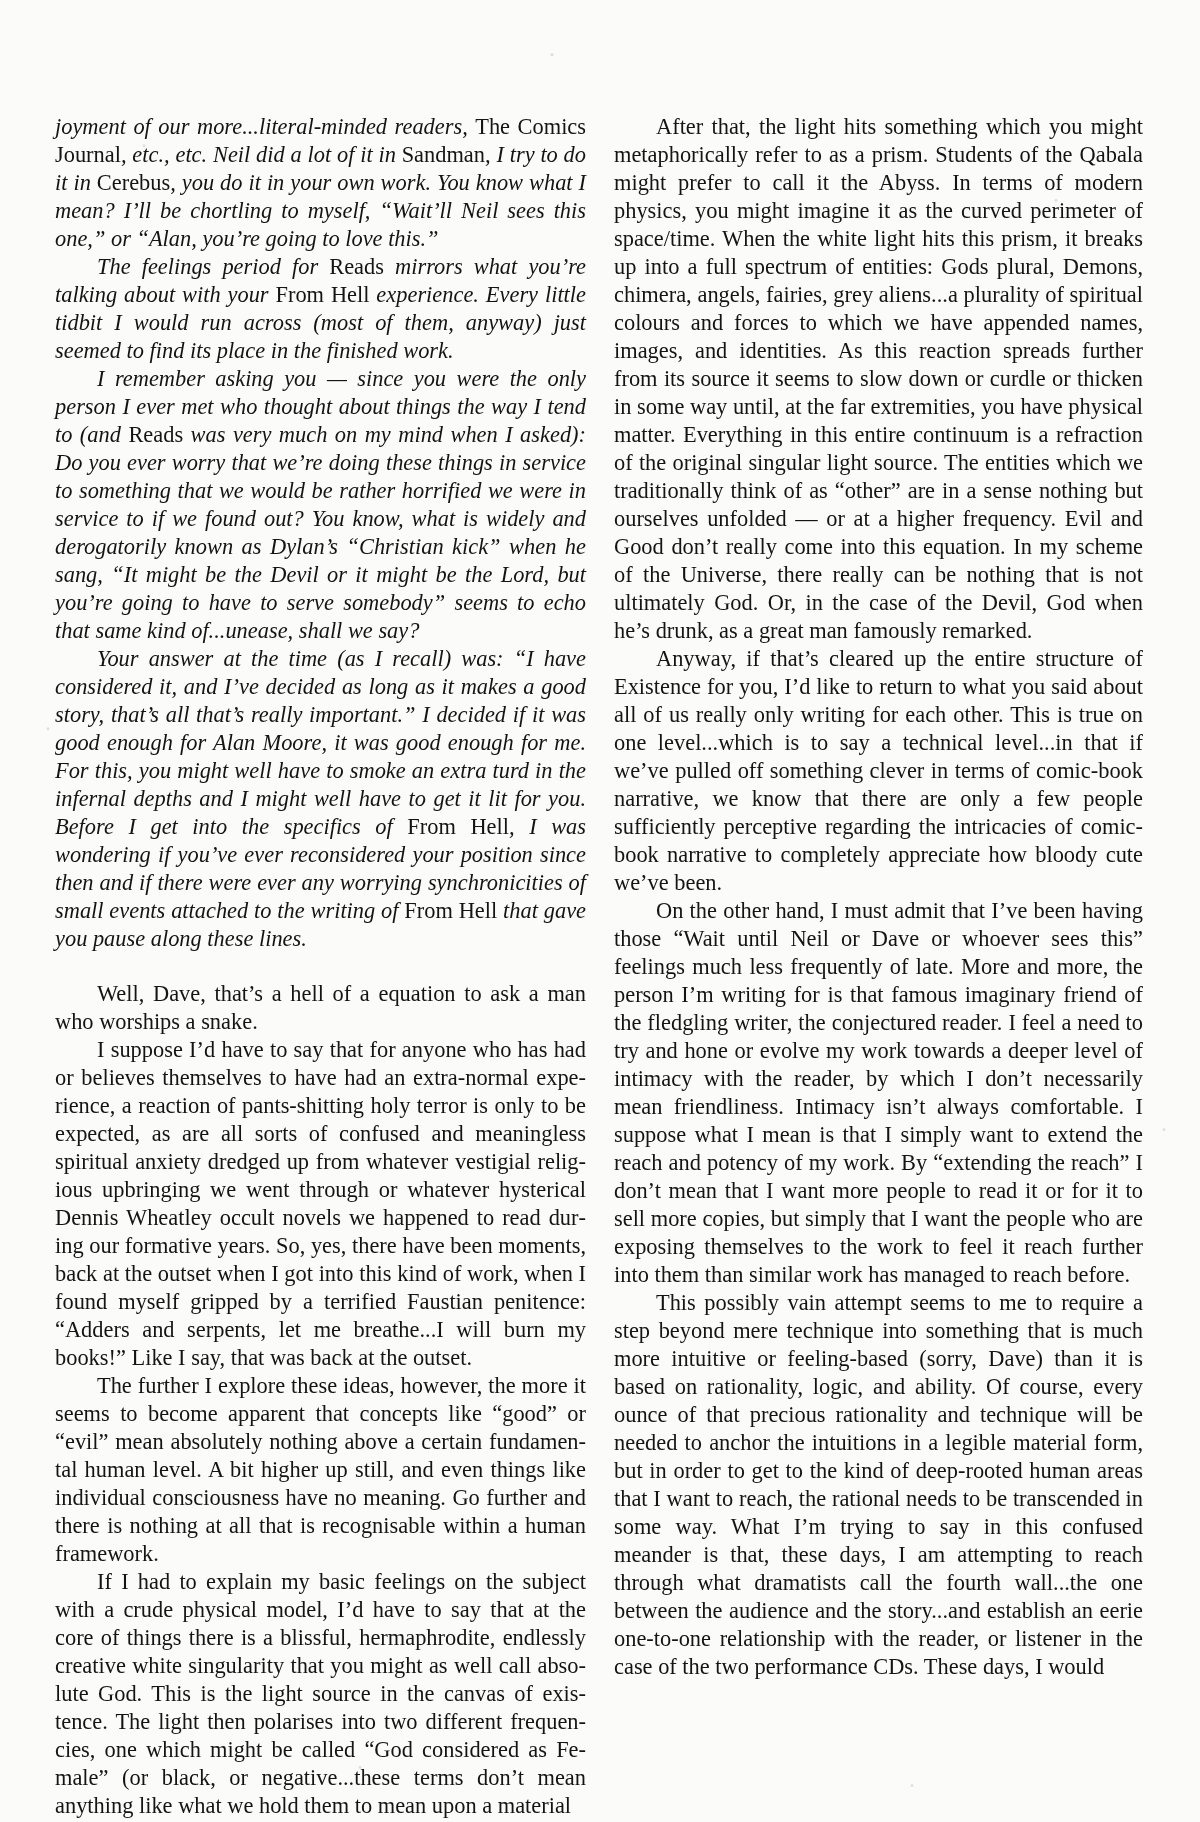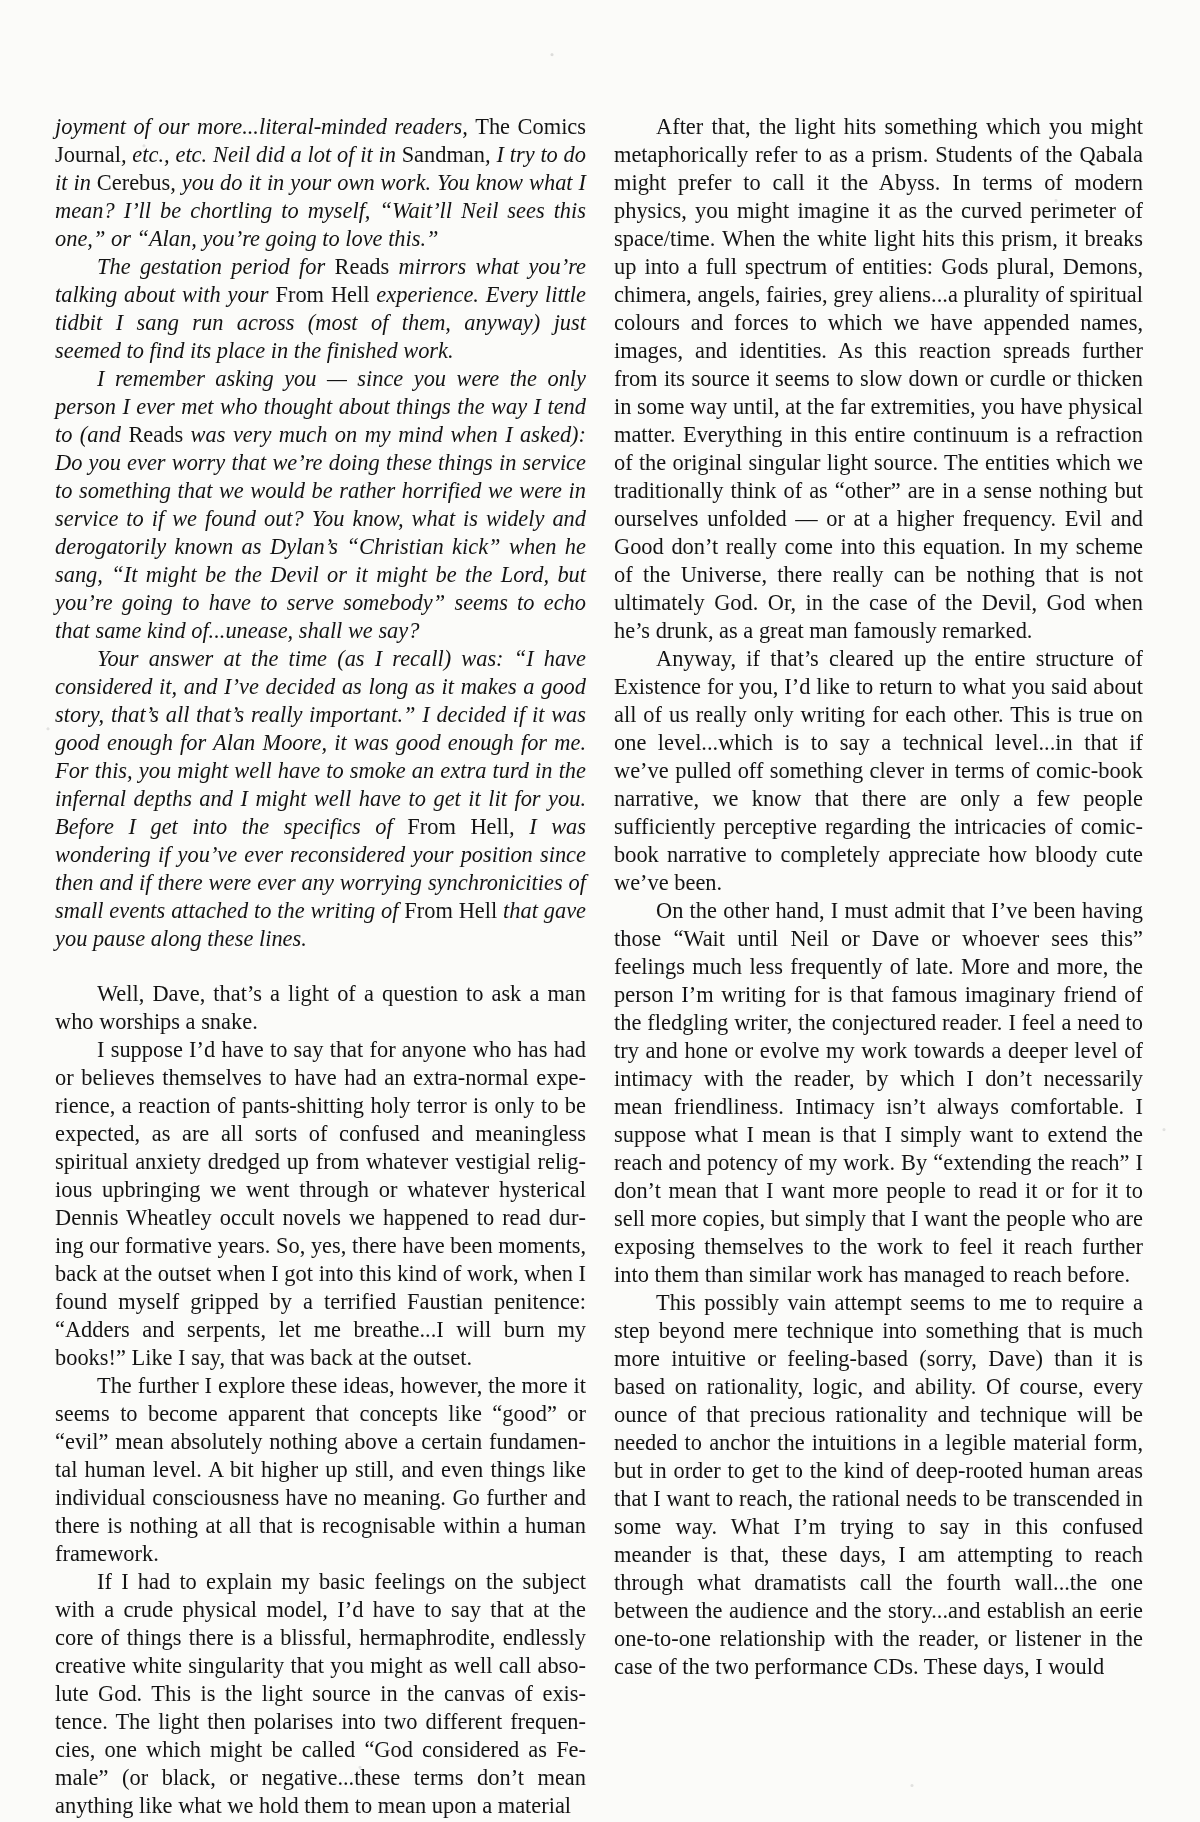--- a/index.html
+++ b/index.html
@@ -47,24 +47,24 @@
   .seg-i { font-style: italic; }
   .seg-r { font-style: normal; }
 </style>
 </head>
 <body>
 
 <div class="speckle"></div>
 
 <div class="column col-left">
     <p class="para"><span class="seg-i">joyment of our more...literal-minded readers, </span><span class="seg-r">The Comics Journal</span><span class="seg-i">, etc., etc.  Neil did a lot of it in </span><span class="seg-r">Sandman</span><span class="seg-i">, I try to do it in </span><span class="seg-r">Cerebus</span><span class="seg-i">, you do it in your own work.  You know what I mean?  I’ll be chortling to myself, “Wait’ll Neil sees this one,” or “Alan, you’re going to love this.”</span></p>
-    <p class="para indent"><span class="seg-i">The gestation period for </span><span class="seg-r">Reads</span><span class="seg-i"> mirrors what you’re talking about with your </span><span class="seg-r">From Hell</span><span class="seg-i"> experience.  Every little tidbit I sang run across (most of them, anyway) just seemed to find its place in the finished work.</span></p>
+    <p class="para indent"><span class="seg-i">The feelings period for </span><span class="seg-r">Reads</span><span class="seg-i"> mirrors what you’re talking about with your </span><span class="seg-r">From Hell</span><span class="seg-i"> experience.  Every little tidbit I would run across (most of them, anyway) just seemed to find its place in the finished work.</span></p>
     <p class="para indent"><span class="seg-i">I remember asking you — since you were the only person I ever met who thought about things the way I tend to (and </span><span class="seg-r">Reads</span><span class="seg-i"> was very much on my mind when I asked):  Do you ever worry that we’re doing these things in service to something that we would be rather horrified we were in service to if we found out?  You know, what is widely and derogatorily known as Dylan’s “Christian kick” when he sang, “It might be the Devil or it might be the Lord, but you’re going to have to serve somebody” seems to echo that same kind of...unease, shall we say?</span></p>
     <p class="para indent"><span class="seg-i">Your answer at the time (as I recall) was:  “I have considered it, and I’ve decided as long as it makes a good story, that’s all that’s really important.”  I decided if it was good enough for Alan Moore, it was good enough for me.  For this, you might well have to smoke an extra turd in the infernal depths and I might well have to get it lit for you.  Before I get into the specifics of </span><span class="seg-r">From Hell</span><span class="seg-i">, I was wondering if you’ve ever reconsidered your position since then and if there were ever any worrying syn­chronicities of small events attached to the writing of </span><span class="seg-r">From Hell</span><span class="seg-i"> that gave you pause along these lines.</span></p>
-    <p class="para indent gap-before"><span class="seg-r">Well, Dave, that’s a light of a question to ask a man who worships a snake.</span></p>
+    <p class="para indent gap-before"><span class="seg-r">Well, Dave, that’s a hell of a equation to ask a man who worships a snake.</span></p>
     <p class="para indent"><span class="seg-r">I suppose I’d have to say that for anyone who has had or believes themselves to have had an extra-normal expe­rience, a reaction of pants-shitting holy terror is only to be expected, as are all sorts of confused and meaningless spiritual anxiety dredged up from whatever vestigial relig­ious upbringing we went through or whatever hysterical Dennis Wheatley occult novels we happened to read dur­ing our formative years. So, yes, there have been mo­ments, back at the outset when I got into this kind of work, when I found myself gripped by a terrified Faustian penitence: “Adders and serpents, let me breathe...I will burn my books!”  Like I say, that was back at the outset.</span></p>
     <p class="para indent"><span class="seg-r">The further I explore these ideas, however, the more it seems to become apparent that concepts like “good” or “evil” mean absolutely nothing above a certain fundamen­tal human level.  A bit higher up still, and even things like individual consciousness have no meaning. Go further and there is nothing at all that is recognisable within a human framework.</span></p>
     <p class="para indent"><span class="seg-r">If I had to explain my basic feelings on the subject with a crude physical model, I’d have to say that at the core of things there is a blissful, hermaphrodite, endlessly creative white singularity that you might as well call abso­lute God. This is the light source in the canvas of exis­tence. The light then polarises into two different frequen­cies, one which might be called “God considered as Fe­male” (or black, or negative...these terms don’t mean anything like what we hold them to mean upon a material</span></p>
   </div>
 <div class="column col-right">
     <p class="para indent"><span class="seg-r">After that, the light hits something which you might metaphorically refer to as a prism.  Students of the Qabala might prefer to call it the Abyss. In terms of modern physics, you might imagine it as the curved perimeter of space/time.  When the white light hits this prism, it breaks up into a full spectrum of entities:  Gods plural, Demons, chimera, angels, fairies, grey aliens...a plurality of spiri­tual colours and forces to which we have appended names, images, and identities. As this reaction spreads further from its source it seems to slow down or curdle or thicken in some way until, at the far extremities, you have physical matter.  Everything in this entire continuum is a refraction of the original singular light source. The enti­ties which we traditionally think of as “other” are in a sense nothing but ourselves unfolded — or at a higher frequency. Evil and Good don’t really come into this equation.  In my scheme of the Universe, there really can be nothing that is not ultimately God.  Or, in the case of the Devil, God when he’s drunk, as a great man famously remarked.</span></p>
     <p class="para indent"><span class="seg-r">Anyway, if that’s cleared up the entire structure of Existence for you, I’d like to return to what you said about all of us really only writing for each other.  This is true on one level...which is to say a technical level...in that if we’ve pulled off something clever in terms of comic-book narrative, we know that there are only a few people sufficiently perceptive regarding the intricacies of comic-book narrative to completely appreciate how bloody cute we’ve been.</span></p>
     <p class="para indent"><span class="seg-r">On the other hand, I must admit that I’ve been having those “Wait until Neil or Dave or whoever sees this” feelings much less frequently of late.  More and more, the person I’m writing for is that famous imaginary friend of the fledgling writer, the conjectured reader.  I feel a need to try and hone or evolve my work towards a deeper level of intimacy with the reader, by which I don’t necessarily mean friendliness. Intimacy isn’t always comfortable. I suppose what I mean is that I simply want to extend the reach and potency of my work.  By “extending the reach” I don’t mean that I want more people to read it or for it to sell more copies, but simply that I want the people who are exposing themselves to the work to feel it reach fur­ther into them than similar work has managed to reach before.</span></p>
     <p class="para indent"><span class="seg-r">This possibly vain attempt seems to me to require a step beyond mere technique into something that is much more intuitive or feeling-based (sorry, Dave) than it is based on rationality, logic, and ability.  Of course, every ounce of that precious rationality and technique will be needed to anchor the intuitions in a legible material form, but in order to get to the kind of deep-rooted human areas that I want to reach, the rational needs to be transcended in some way.  What I’m trying to say in this confused meander is that, these days, I am attempting to reach through what dramatists call the fourth wall...the one between the audience and the story...and establish an eerie one-to-one relationship with the reader, or listener in the case of the two performance CDs. These days, I would</span></p>
   </div>

